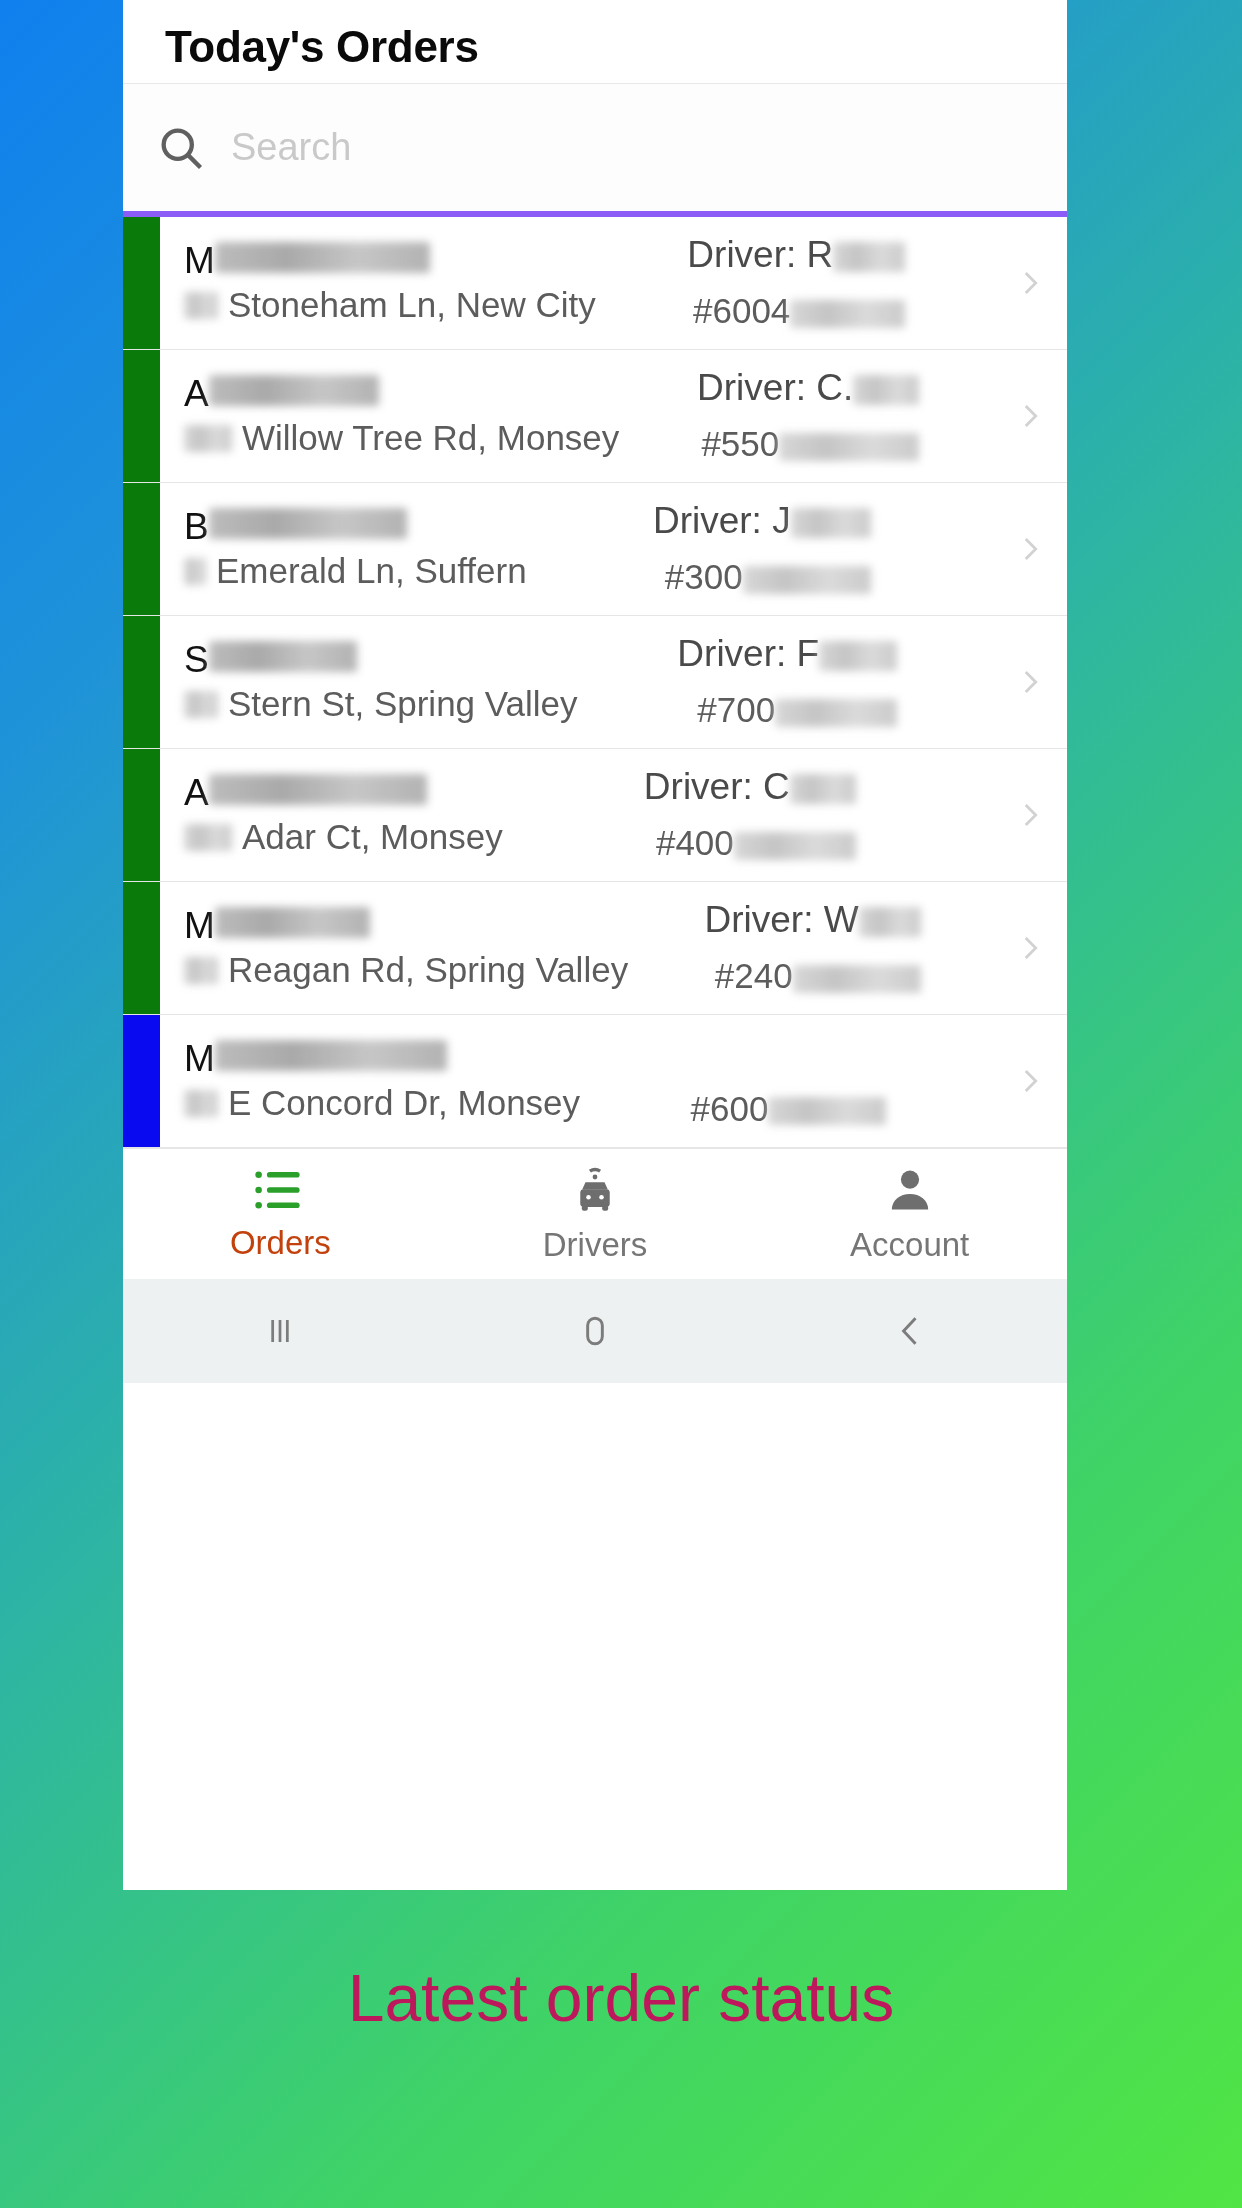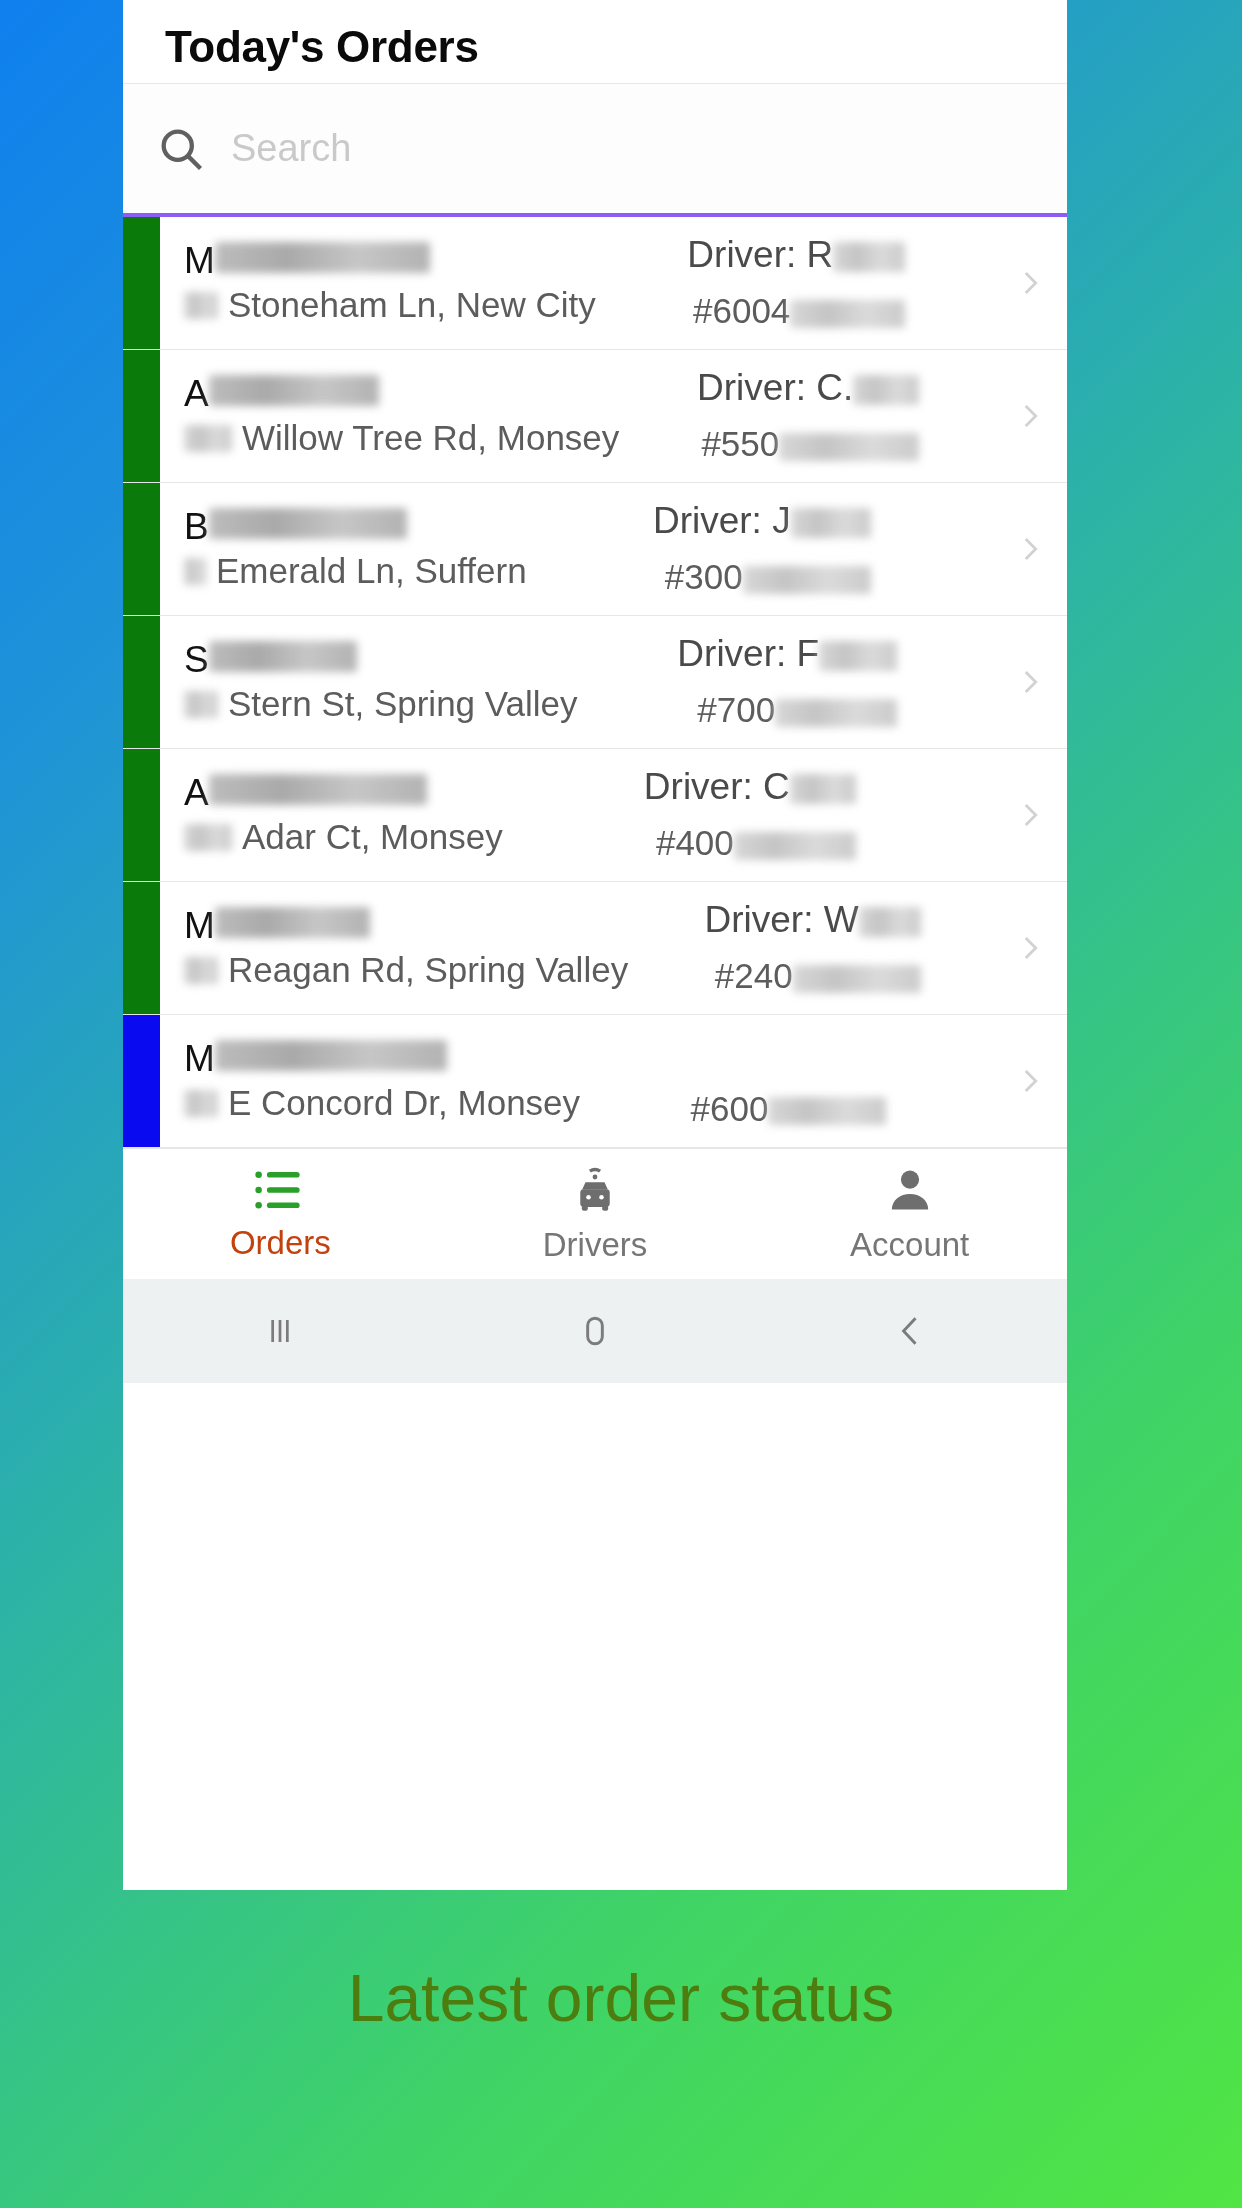--- a/index.html
+++ b/index.html
@@ -17,21 +17,21 @@
   
   #app-bar{
     height:84px;background:#ffffff;display:flex;align-items:flex-end;
     padding:0 0 14px 42px;box-sizing:border-box;
     border-bottom:1px solid #e8e8e8;
   }
   #app-title{font-size:44px;font-weight:bold;color:#0a0a0a;letter-spacing:-.3px;line-height:1;}
   
   #search-bar{
     height:133px;background:#fdfdfd;display:flex;align-items:center;
-    padding-left:32px;box-sizing:border-box;border-bottom:4px solid #8b5cf6;
+    padding-left:32px;box-sizing:border-box;border-bottom:6px solid #8b5cf6;
   }
   #search-icon{width:52px;height:52px;flex:none;margin-right:22px;}
   #search-input{
     border:0;outline:0;background:transparent;font-size:38px;
     font-family:"Liberation Sans", sans-serif;color:#333;width:600px;
   }
   #search-input::placeholder{color:#c9c9c9;}
   
   #order-list{background:#fff;}
   .order-row{
@@ -79,21 +79,21 @@
   .nav-label{font-size:33px;color:#767676;}
   .nav-item.active .nav-label{color:#c2410c;}
   
   #system-nav{
     height:104px;background:#eef1f2;display:flex;align-items:center;
   }
   .sys-btn{flex:1;display:flex;align-items:center;justify-content:center;}
   
   #caption{
     position:absolute;left:0;top:1960px;width:1242px;text-align:center;
-    font-size:66px;color:#4d7c0f;
+    font-size:66px;color:#be185d;
   }
 </style>
 </head>
 <body>
 
 <div id="phone-screen">
 
   <div id="app-bar">
     <div id="app-title">Today's Orders</div>
   </div>

